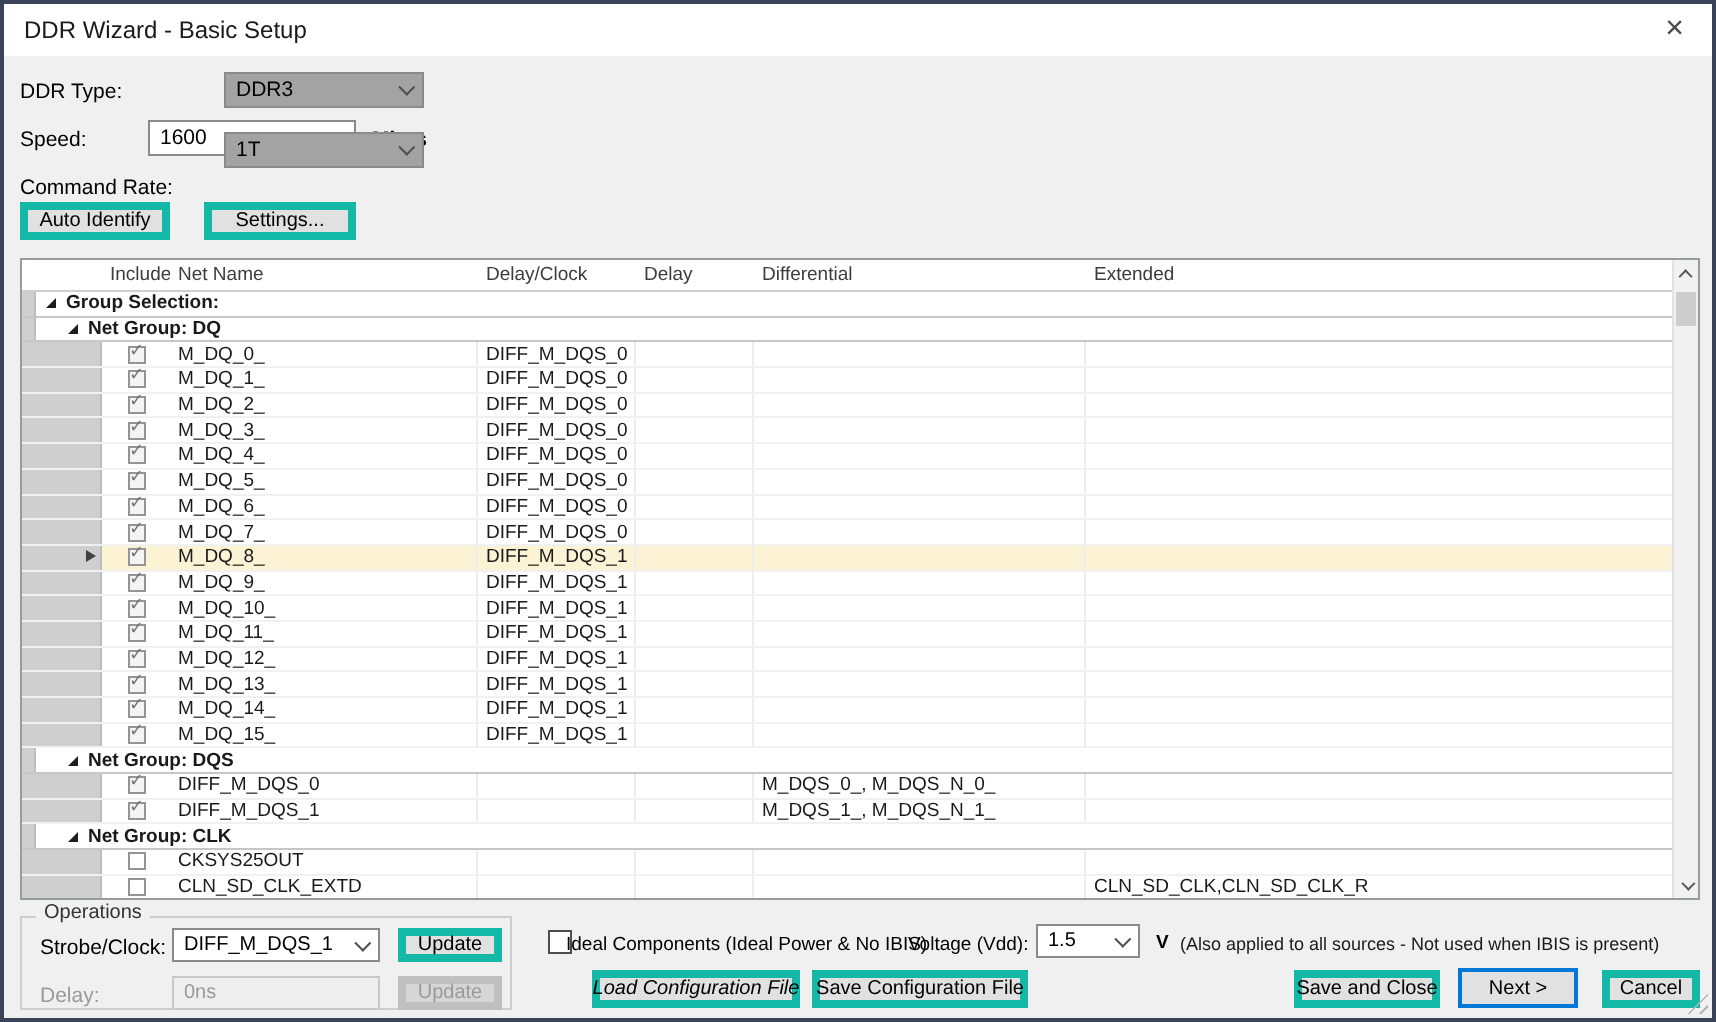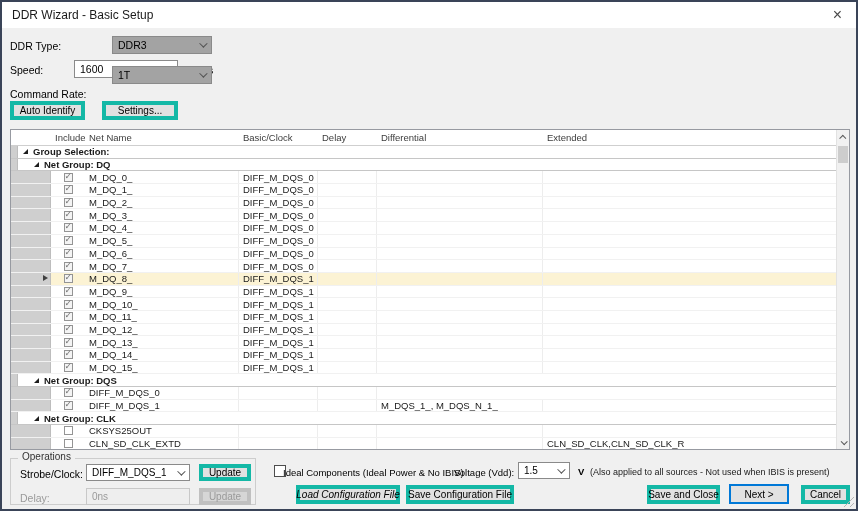--- a/index.html
+++ b/index.html
@@ -113,21 +113,21 @@
   </div>
 
   <div class="btn" style="left:8px;top:99px;width:75px;">Auto Identify</div>
   <div class="btn" style="left:100px;top:99px;width:76px;">Settings...</div>
 
   <div class="table">
     <div class="thead">
         <span class="hcell"></span>
         <span class="hcell">Include</span>
         <span class="hcell">Net Name</span>
-        <span class="hcell">Basic/Clock</span>
+        <span class="hcell">Delay/Clock</span>
         <span class="hcell">Delay</span>
         <span class="hcell">Differential</span>
         <span class="hcell">Extended</span>
       </div>
     <div class="tbody">
         <div class="trow group lvl0">
           <span class="ggut"></span>
           <span class="tri"></span>
           <span class="glabel">Group Selection:</span>
         </div>
@@ -354,20 +354,21 @@
         <div class="trow data">
           <span class="gut"></span>
           <span class="cellcb">
             <span class="cb checked">
               <span class="mark">✓</span>
             </span>
           </span>
           <span class="cell c0">DIFF_M_DQS_0</span>
           <span class="cell c1"></span>
           <span class="cell c2"></span>
+          <span class="cell c3">M_DQS_0_, M_DQS_N_0_</span>
           <span class="cell c4"></span>
         </div>
         <div class="trow data">
           <span class="gut"></span>
           <span class="cellcb">
             <span class="cb checked">
               <span class="mark">✓</span>
             </span>
           </span>
           <span class="cell c0">DIFF_M_DQS_1</span>

